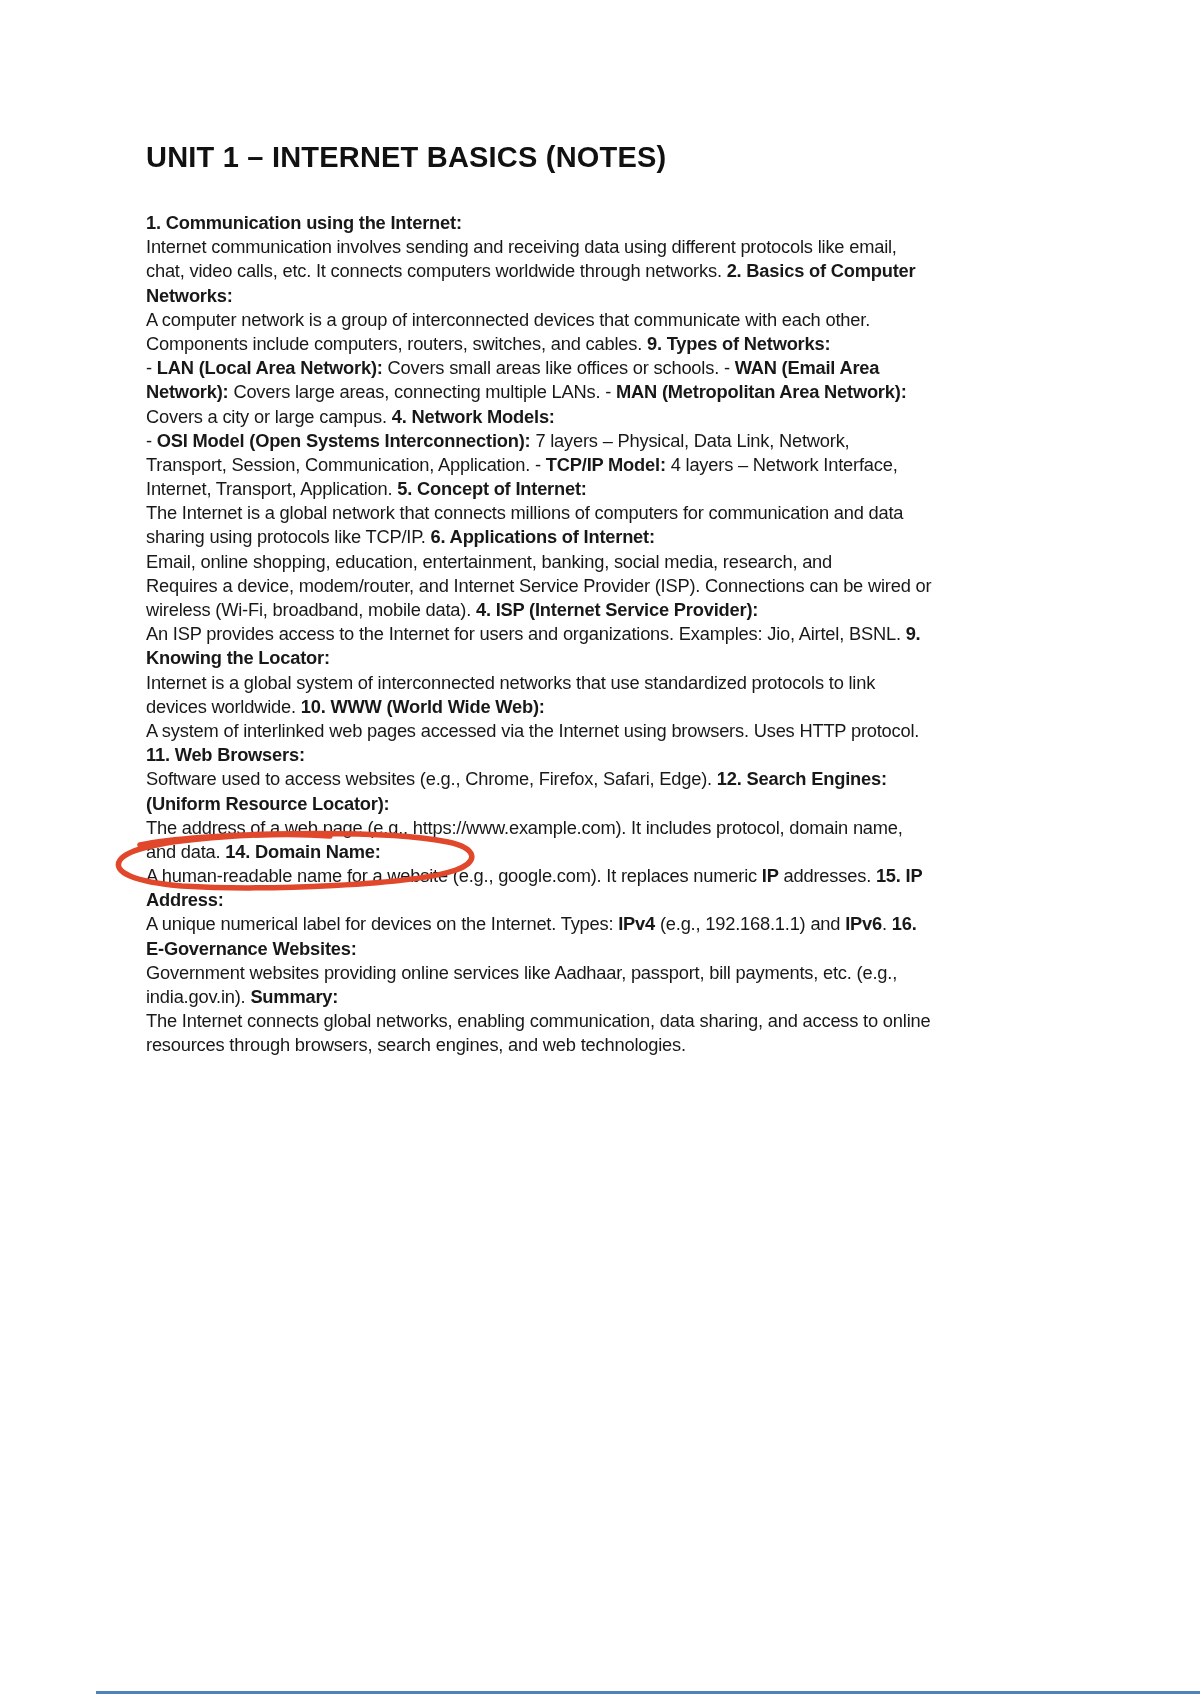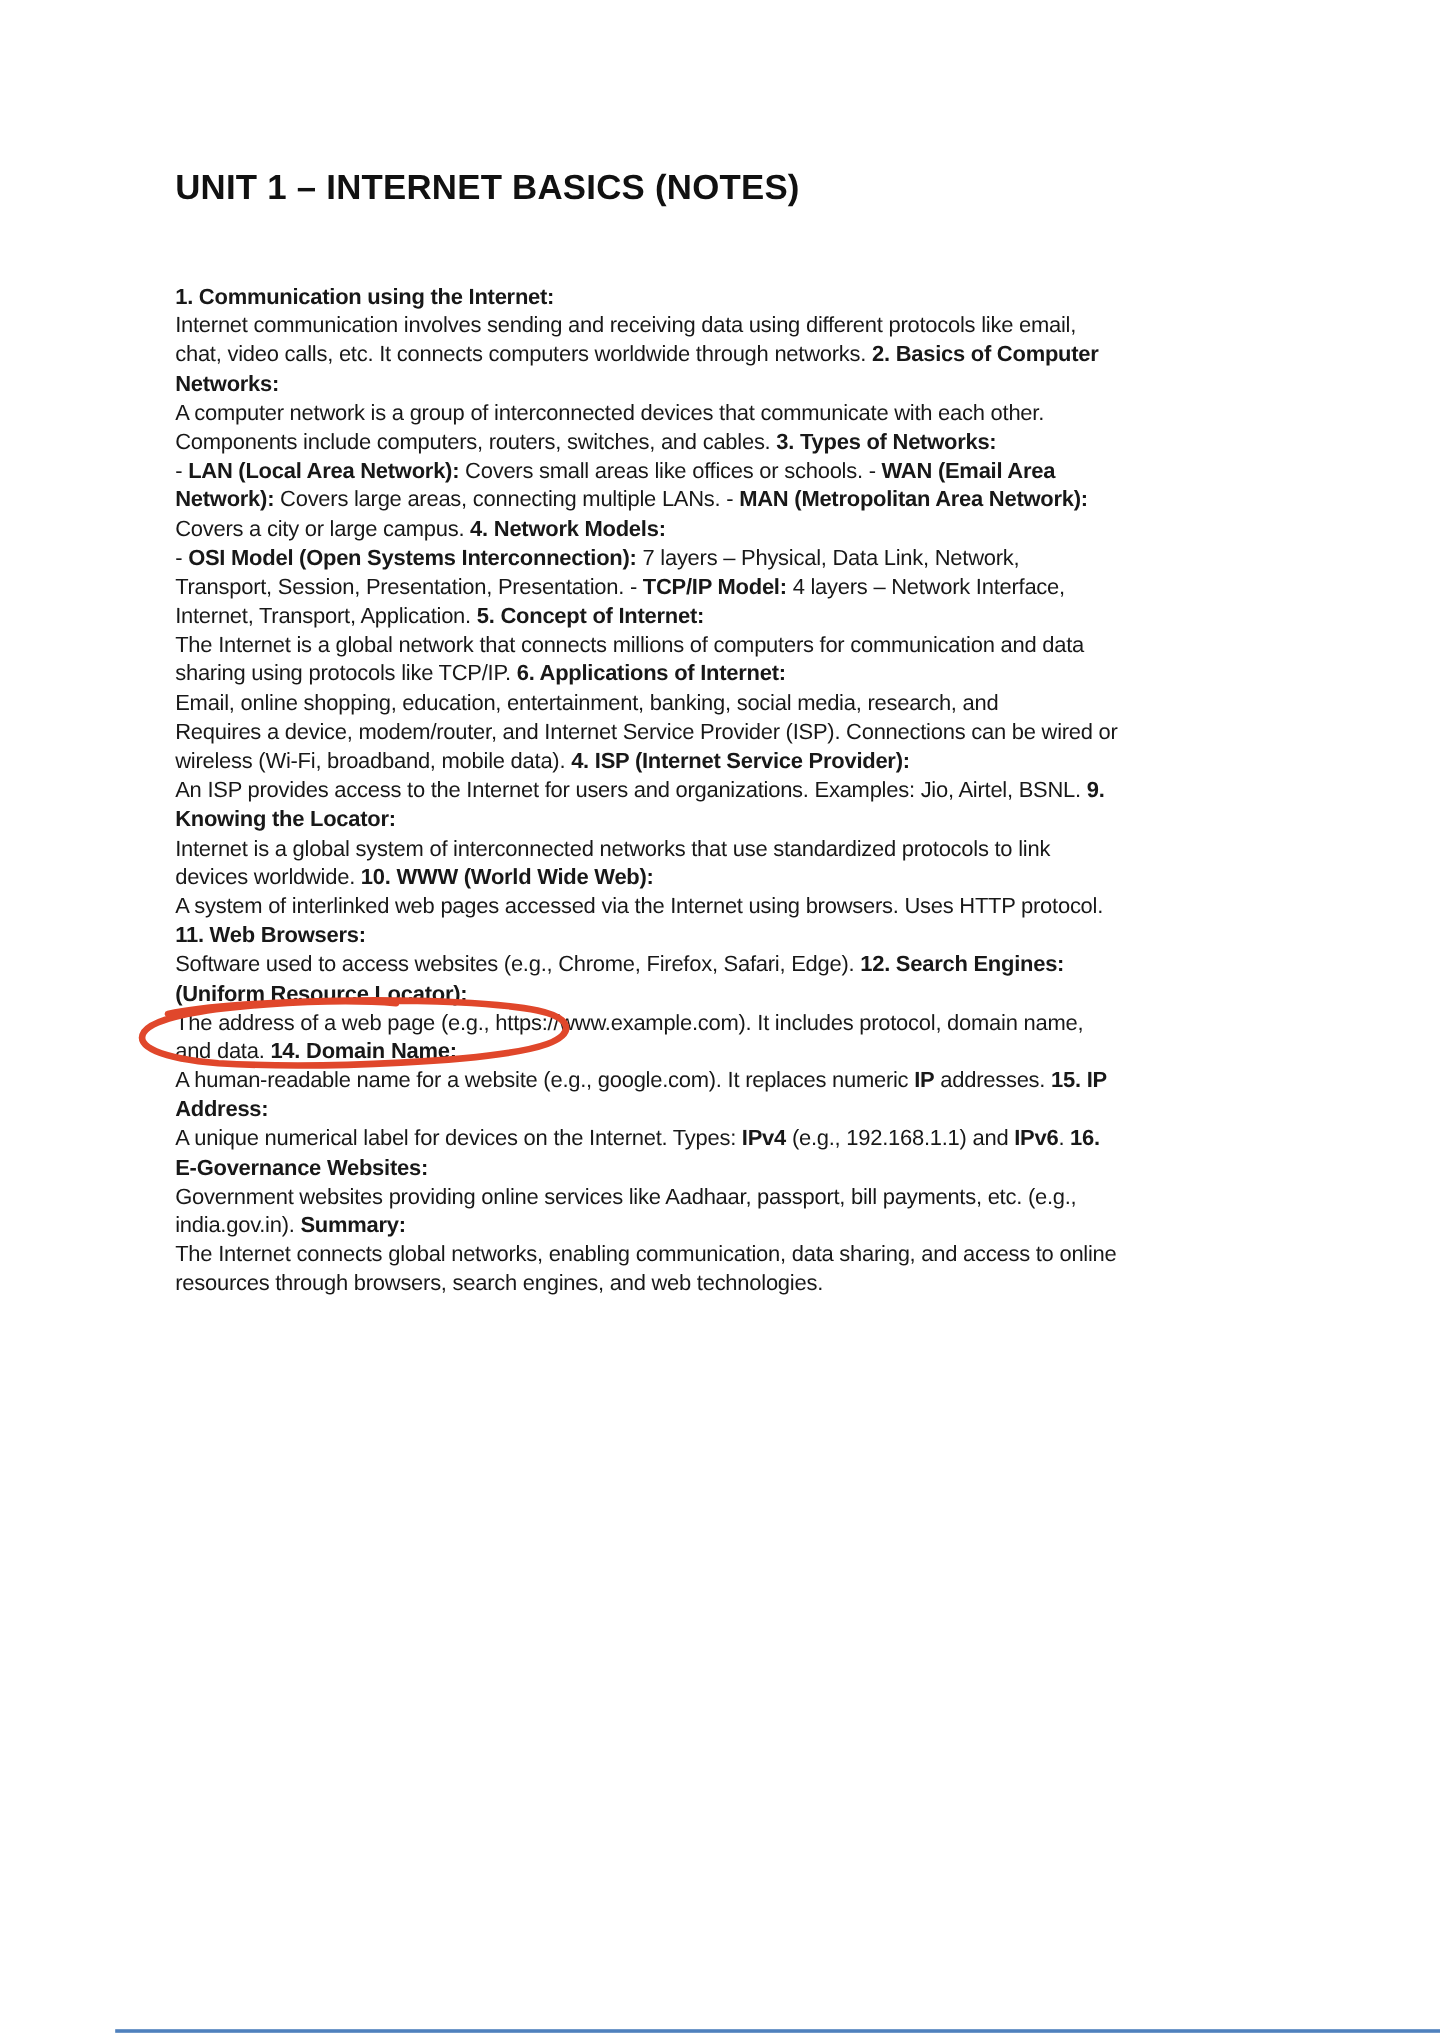--- a/index.html
+++ b/index.html
@@ -20,21 +20,20 @@
     font-weight: 700;
     letter-spacing: 0.2px;
     white-space: nowrap;
     color: #111111;
   }
   .text-lines {
     position: absolute;
     left: 146px;
     top: 211px;
     width: 940px;
-    margin-top: 24px;
   }
   .line {
     height: 24.2px;
     line-height: 24.2px;
     font-size: 18.3px;
     letter-spacing: -0.2px;
     white-space: nowrap;
     color: #181818;
   }
   .line .b { font-weight: 700; }
@@ -58,26 +57,26 @@
 <div class="page">
 
   <div class="doc-title">UNIT 1 – INTERNET BASICS (NOTES)</div>
 
   <div class="text-lines">
       <div class="line"><span class="b">1. Communication using the Internet:</span></div>
       <div class="line"><span>Internet communication involves sending and receiving data using different protocols like email,</span></div>
       <div class="line"><span>chat, video calls, etc. It connects computers worldwide through networks. </span><span class="b">2. Basics of Computer</span></div>
       <div class="line"><span class="b">Networks:</span></div>
       <div class="line"><span>A computer network is a group of interconnected devices that communicate with each other.</span></div>
-      <div class="line"><span>Components include computers, routers, switches, and cables. </span><span class="b">3. Types of Networks:</span></div>
+      <div class="line"><span>Components include computers, routers, switches, and cables. </span><span class="b">9. Types of Networks:</span></div>
       <div class="line"><span>- </span><span class="b">LAN (Local Area Network):</span><span> Covers small areas like offices or schools. - </span><span class="b">WAN (Email Area</span></div>
       <div class="line"><span class="b">Network):</span><span> Covers large areas, connecting multiple LANs. - </span><span class="b">MAN (Metropolitan Area Network):</span></div>
       <div class="line"><span>Covers a city or large campus. </span><span class="b">4. Network Models:</span></div>
       <div class="line"><span>- </span><span class="b">OSI Model (Open Systems Interconnection):</span><span> 7 layers – Physical, Data Link, Network,</span></div>
-      <div class="line"><span>Transport, Session, Presentation, Presentation. - </span><span class="b">TCP/IP Model:</span><span> 4 layers – Network Interface,</span></div>
+      <div class="line"><span>Transport, Session, Communication, Application. - </span><span class="b">TCP/IP Model:</span><span> 4 layers – Network Interface,</span></div>
       <div class="line"><span>Internet, Transport, Application. </span><span class="b">5. Concept of Internet:</span></div>
       <div class="line"><span>The Internet is a global network that connects millions of computers for communication and data</span></div>
       <div class="line"><span>sharing using protocols like TCP/IP. </span><span class="b">6. Applications of Internet:</span></div>
       <div class="line"><span>Email, online shopping, education, entertainment, banking, social media, research, and</span></div>
       <div class="line"><span>Requires a device, modem/router, and Internet Service Provider (ISP). Connections can be wired or</span></div>
       <div class="line"><span>wireless (Wi-Fi, broadband, mobile data). </span><span class="b">4. ISP (Internet Service Provider):</span></div>
       <div class="line"><span>An ISP provides access to the Internet for users and organizations. Examples: Jio, Airtel, BSNL. </span><span class="b">9.</span></div>
       <div class="line"><span class="b">Knowing the Locator:</span></div>
       <div class="line"><span>Internet is a global system of interconnected networks that use standardized protocols to link</span></div>
       <div class="line"><span>devices worldwide. </span><span class="b">10. WWW (World Wide Web):</span></div>

